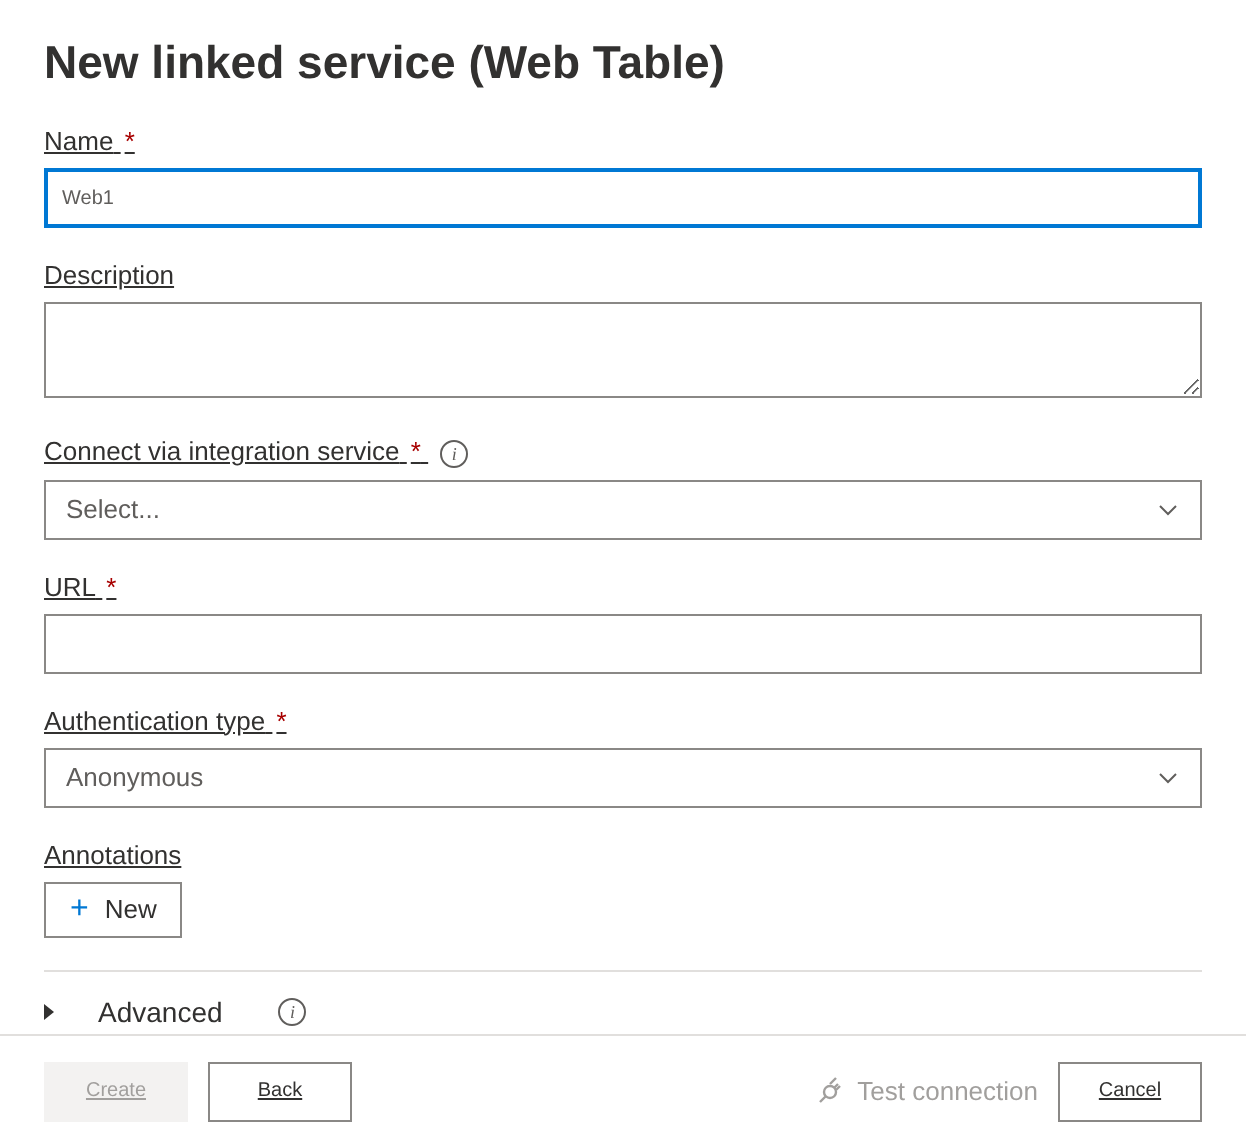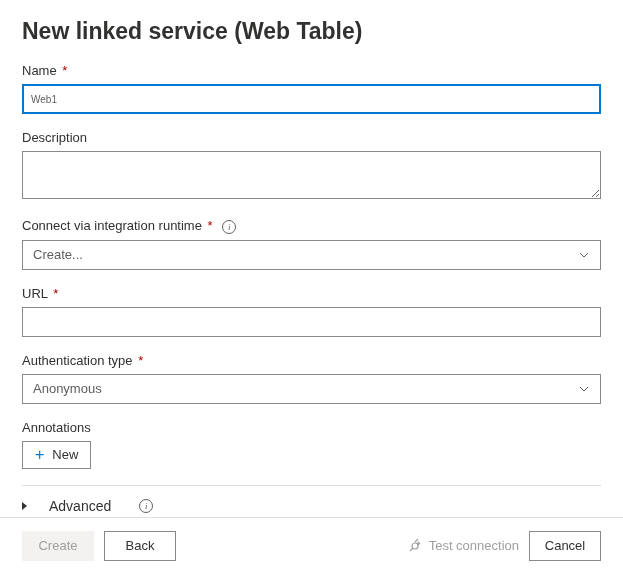--- a/index.html
+++ b/index.html
@@ -8,21 +8,21 @@
       font-size: 13px;
       color: #323130;
       width: 623px;
       height: 573px;
       background: #fff;
       position: relative;
     }
     .content { padding: 18px 22px 0 22px; }
     .title { font-size: 23px; font-weight: 600; margin-bottom: 18px; color: #323130; }
     .field { margin-bottom: 16px; }
-    .label { display: block; font-size: 13px; color: #323130; margin-bottom: 6px; }
+    .label { display: block; font-size: 13px; color: #323130; margin-bottom: 6px; text-decoration: underline; }
     .required { color: #a80000; margin-left: 2px; }
     .text-input {
       width: 100%;
       height: 30px;
       padding: 4px 8px;
       border: 1px solid #8a8886;
       font-size: 10px;
       font-family: inherit;
       color: #605e5c;
       outline: none;
@@ -92,25 +92,26 @@
       align-items: center;
       justify-content: space-between;
       padding: 0 22px;
     }
     .footer-left, .footer-right { display: flex; align-items: center; gap: 10px; }
     .btn {
       min-width: 72px;
       height: 30px;
       border: 1px solid #8a8886;
       background: #fff;
-      font-size: 13px;
+      font-size: 10px;
       cursor: pointer;
       font-family: inherit;
       color: #323130;
       padding: 0 14px;
+      text-decoration: underline;
     }
     .btn:disabled {
       background: #f3f2f1;
       color: #a19f9d;
       border-color: #f3f2f1;
       cursor: default;
     }
     .test-conn {
       display: flex;
       align-items: center;
@@ -135,26 +136,26 @@
     <input type="text" class="text-input focused" value="Web1" style="">
   </div>
 
   <div class="field">
     <label class="label">Description</label>
     <textarea class="textarea" style=""></textarea>
   </div>
 
   <div class="field">
     <label class="label">
-      <span>Connect via integration runtime</span>
+      <span>Connect via integration service</span>
       <span class="required">*</span>
       <span class="info-icon">i</span>
     </label>
     <div class="select">
-      <span class="select-text">Create...</span>
+      <span class="select-text">Select...</span>
       <span class="chevron">
         <svg viewBox="0 0 12 12" width="12" height="12">
             <path d="M2 4 L6 8 L10 4" fill="none" stroke="currentColor" stroke-width="1"></path>
           </svg>
       </span>
     </div>
   </div>
 
   <div class="field">
     <label class="label">

